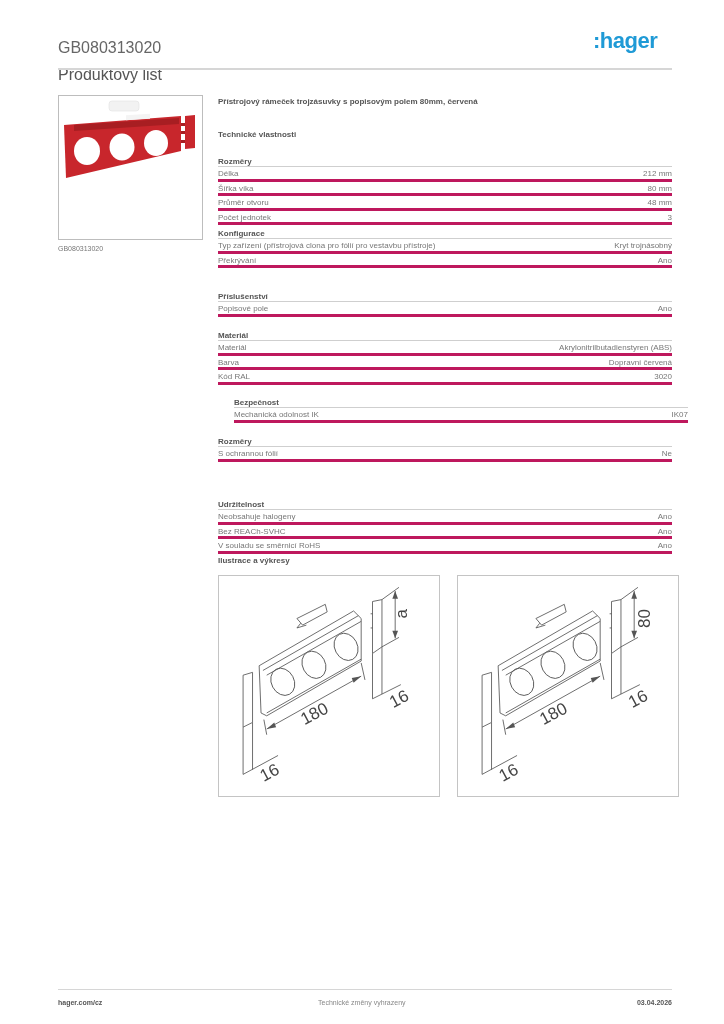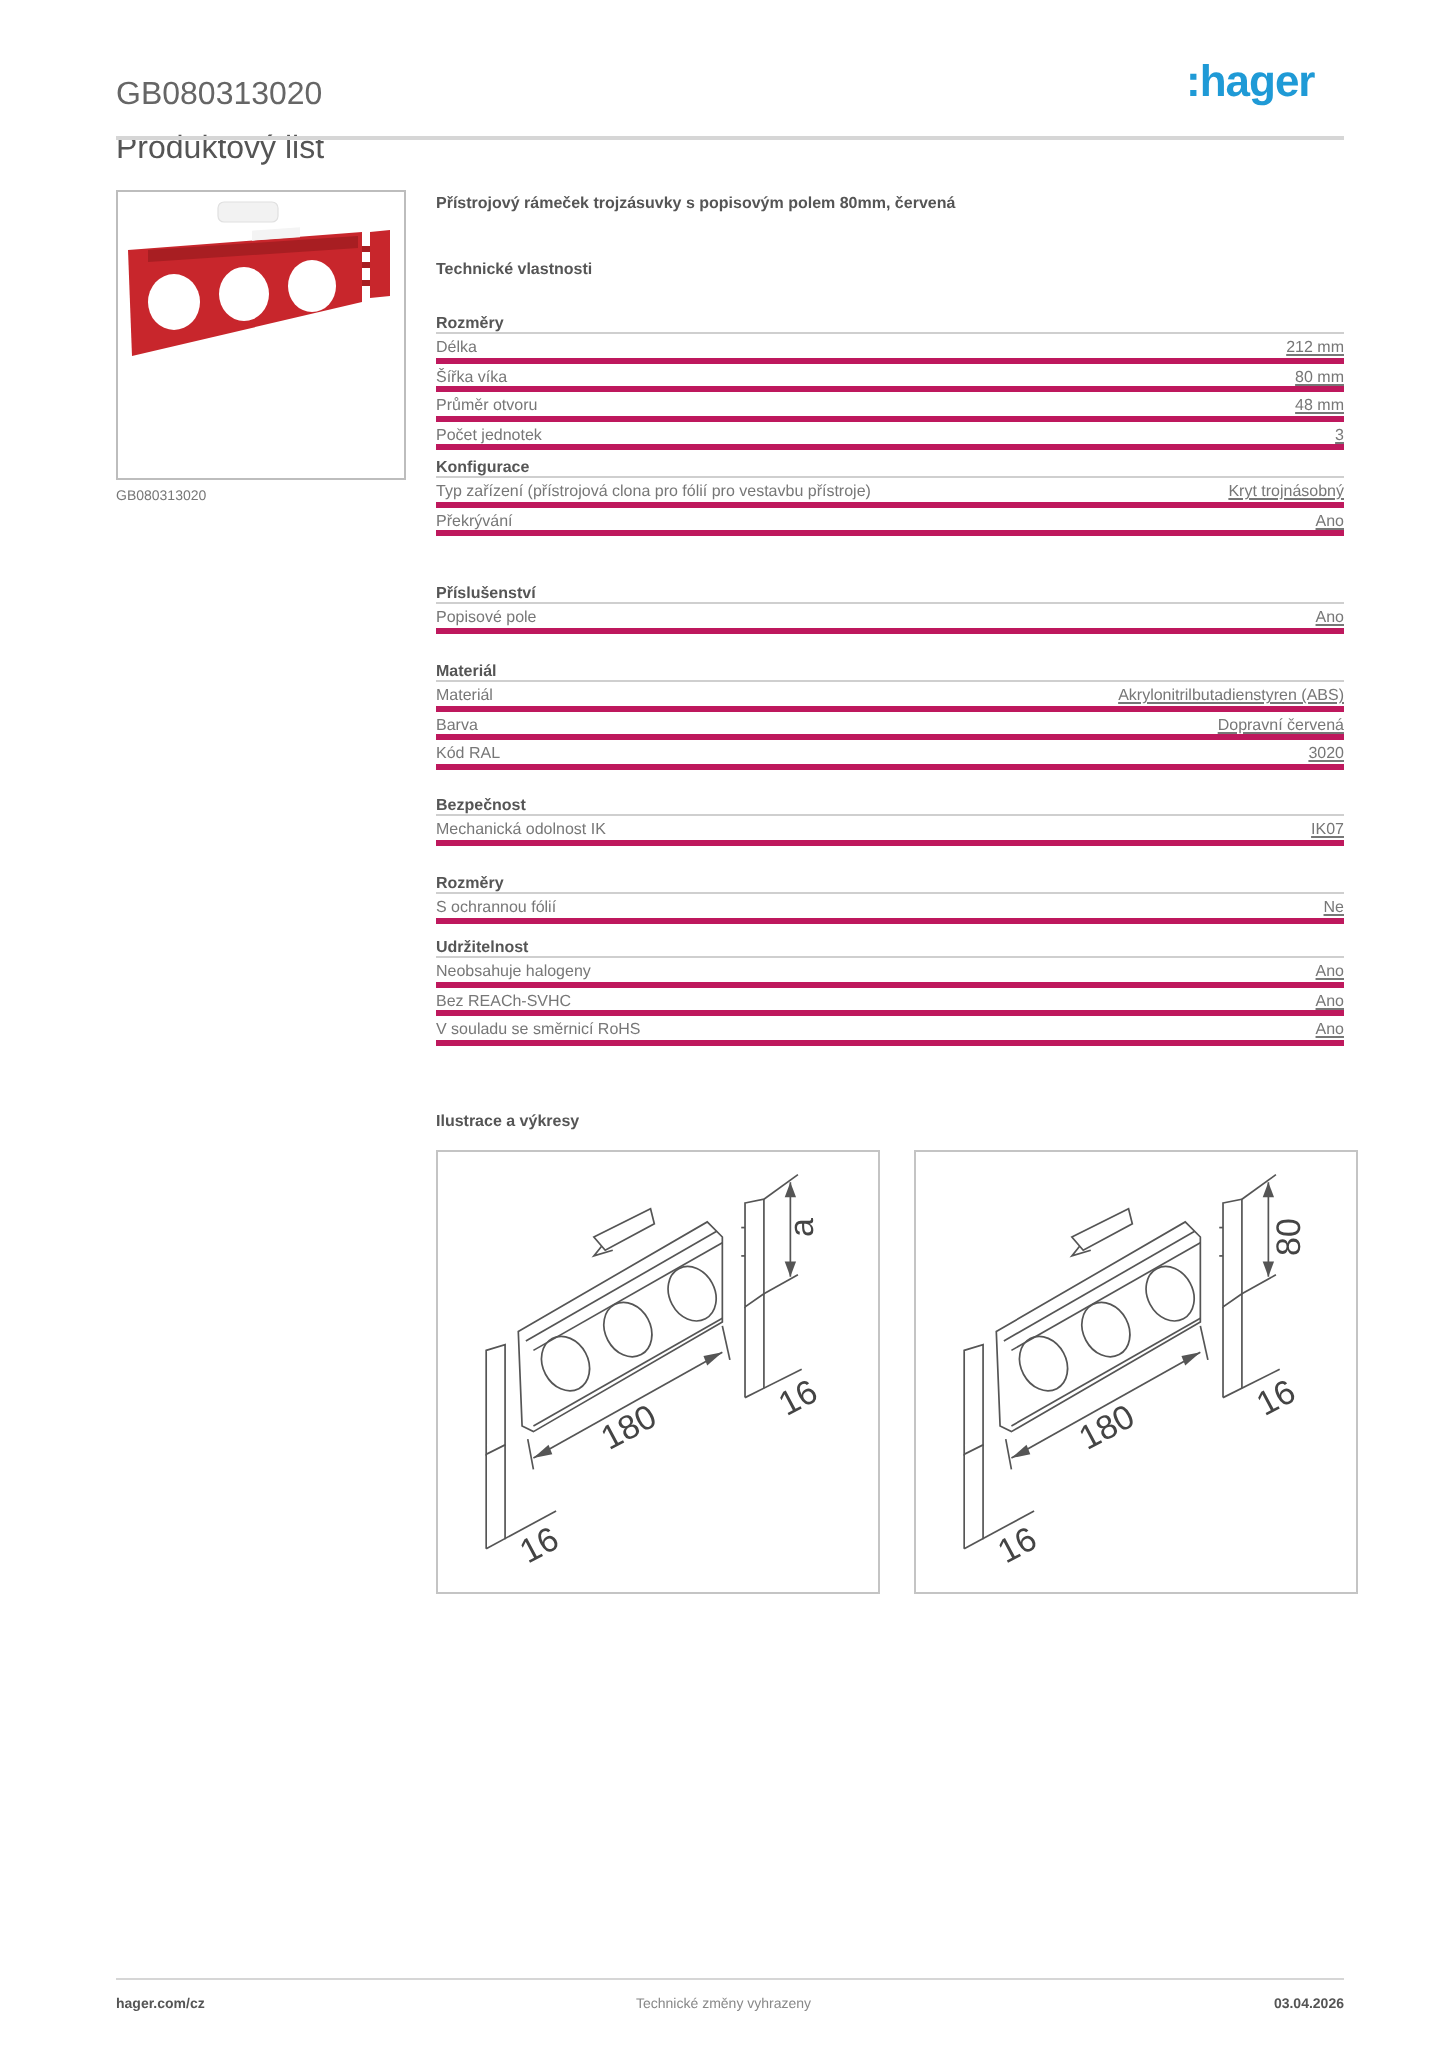--- a/index.html
+++ b/index.html
@@ -14,21 +14,21 @@
   .thumb { position:absolute; left:58px; top:95px; width:145px; height:145px; border:1px solid #bdbdbd; background:#fff; }
   .thumb svg { position:absolute; left:0; top:0; }
   .thumb-caption { position:absolute; left:58px; top:245px; font-size:7px; color:#777; }
 
   .prod-name { position:absolute; left:218px; top:97px; font-size:8px; font-weight:bold; color:#555; }
   .tech-title { position:absolute; left:218px; top:130px; font-size:8px; font-weight:bold; color:#555; }
 
   .section { position:absolute; left:218px; width:454px; }
   .sec-title { font-size:8px; font-weight:bold; color:#555; height:11px; line-height:11px; border-bottom:1.5px solid #cfcfcf; }
   .row { display:flex; justify-content:space-between; font-size:8px; color:#777; height:14.5px; line-height:13px; border-bottom:3px solid #be185d; }
-  .row .v { text-align:right;text-decoration:underline; }
+  .row .v { text-align:right; }
 
   .illus-title { position:absolute; left:218px; top:556px; font-size:8px; font-weight:bold; color:#555; }
   .drawing { position:absolute; top:575px; width:222px; height:222px; border:1px solid #c4c4c4; background:#fff; }
   .drawing svg { position:absolute; left:0; top:0; }
 
   .ftr-rule { position:absolute; left:58px; top:989px; width:614px; height:1px; background:#d6d6d6; }
   .ftr-left { position:absolute; left:58px; top:999px; font-size:7px; font-weight:bold; color:#555; }
   .ftr-center { position:absolute; left:318px; top:999px; font-size:7px; color:#888; }
   .ftr-right { position:absolute; right:52px; top:999px; font-size:7px; font-weight:bold; color:#555; }
 </style>
@@ -114,37 +114,37 @@
   <div class="row">
       <span>Barva</span>
       <span class="v">Dopravní červená</span>
     </div>
   <div class="row">
       <span>Kód RAL</span>
       <span class="v">3020</span>
     </div>
 </div>
 
-<div class="section" style="top:397px;">
+<div class="section" style="top:397px;margin-left:16px;">
   <div class="sec-title">Bezpečnost</div>
   <div class="row">
       <span>Mechanická odolnost IK</span>
       <span class="v">IK07</span>
     </div>
 </div>
 
 <div class="section" style="top:436px;">
   <div class="sec-title">Rozměry</div>
   <div class="row">
       <span>S ochrannou fólií</span>
       <span class="v">Ne</span>
     </div>
 </div>
 
-<div class="section" style="top:468px;">
+<div class="section" style="top:499px;">
   <div class="sec-title">Udržitelnost</div>
   <div class="row">
       <span>Neobsahuje halogeny</span>
       <span class="v">Ano</span>
     </div>
   <div class="row">
       <span>Bez REACh-SVHC</span>
       <span class="v">Ano</span>
     </div>
   <div class="row">

